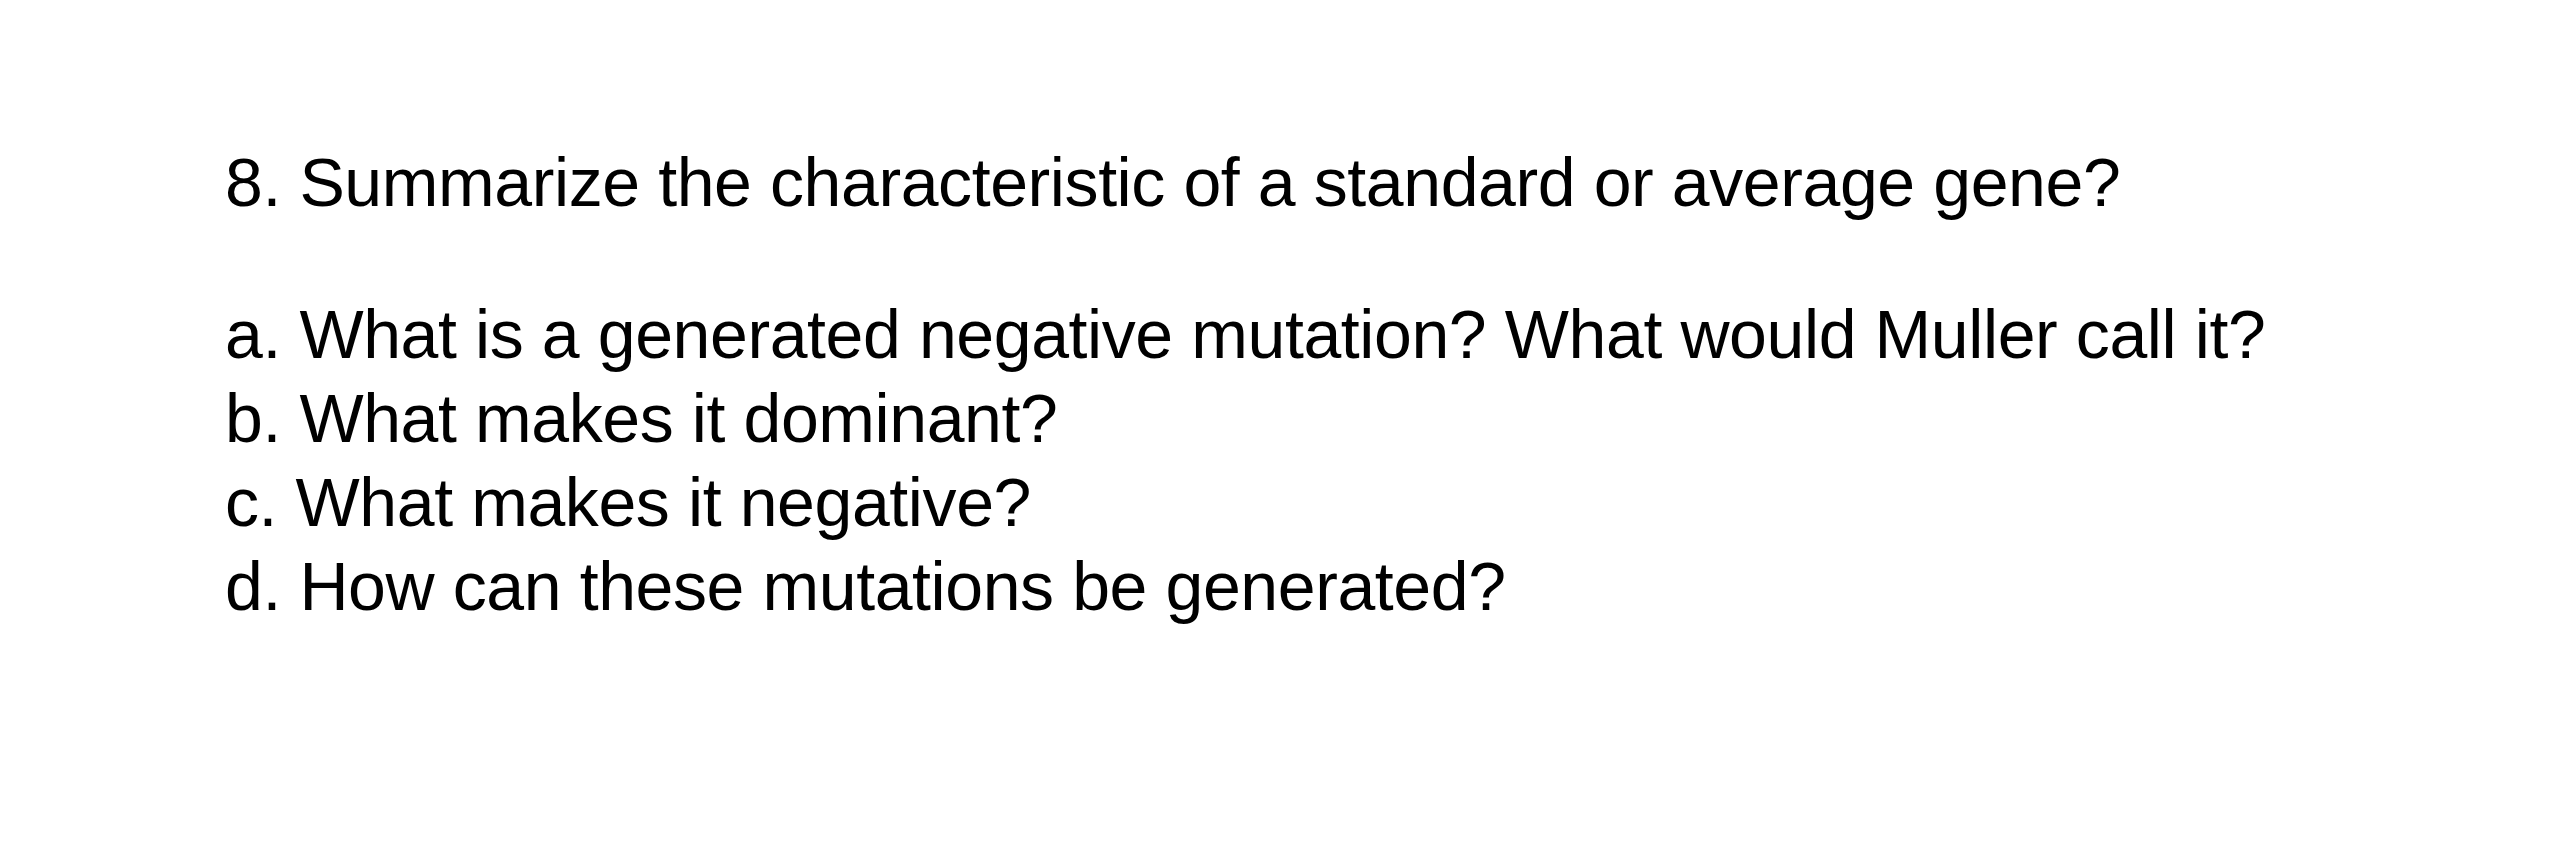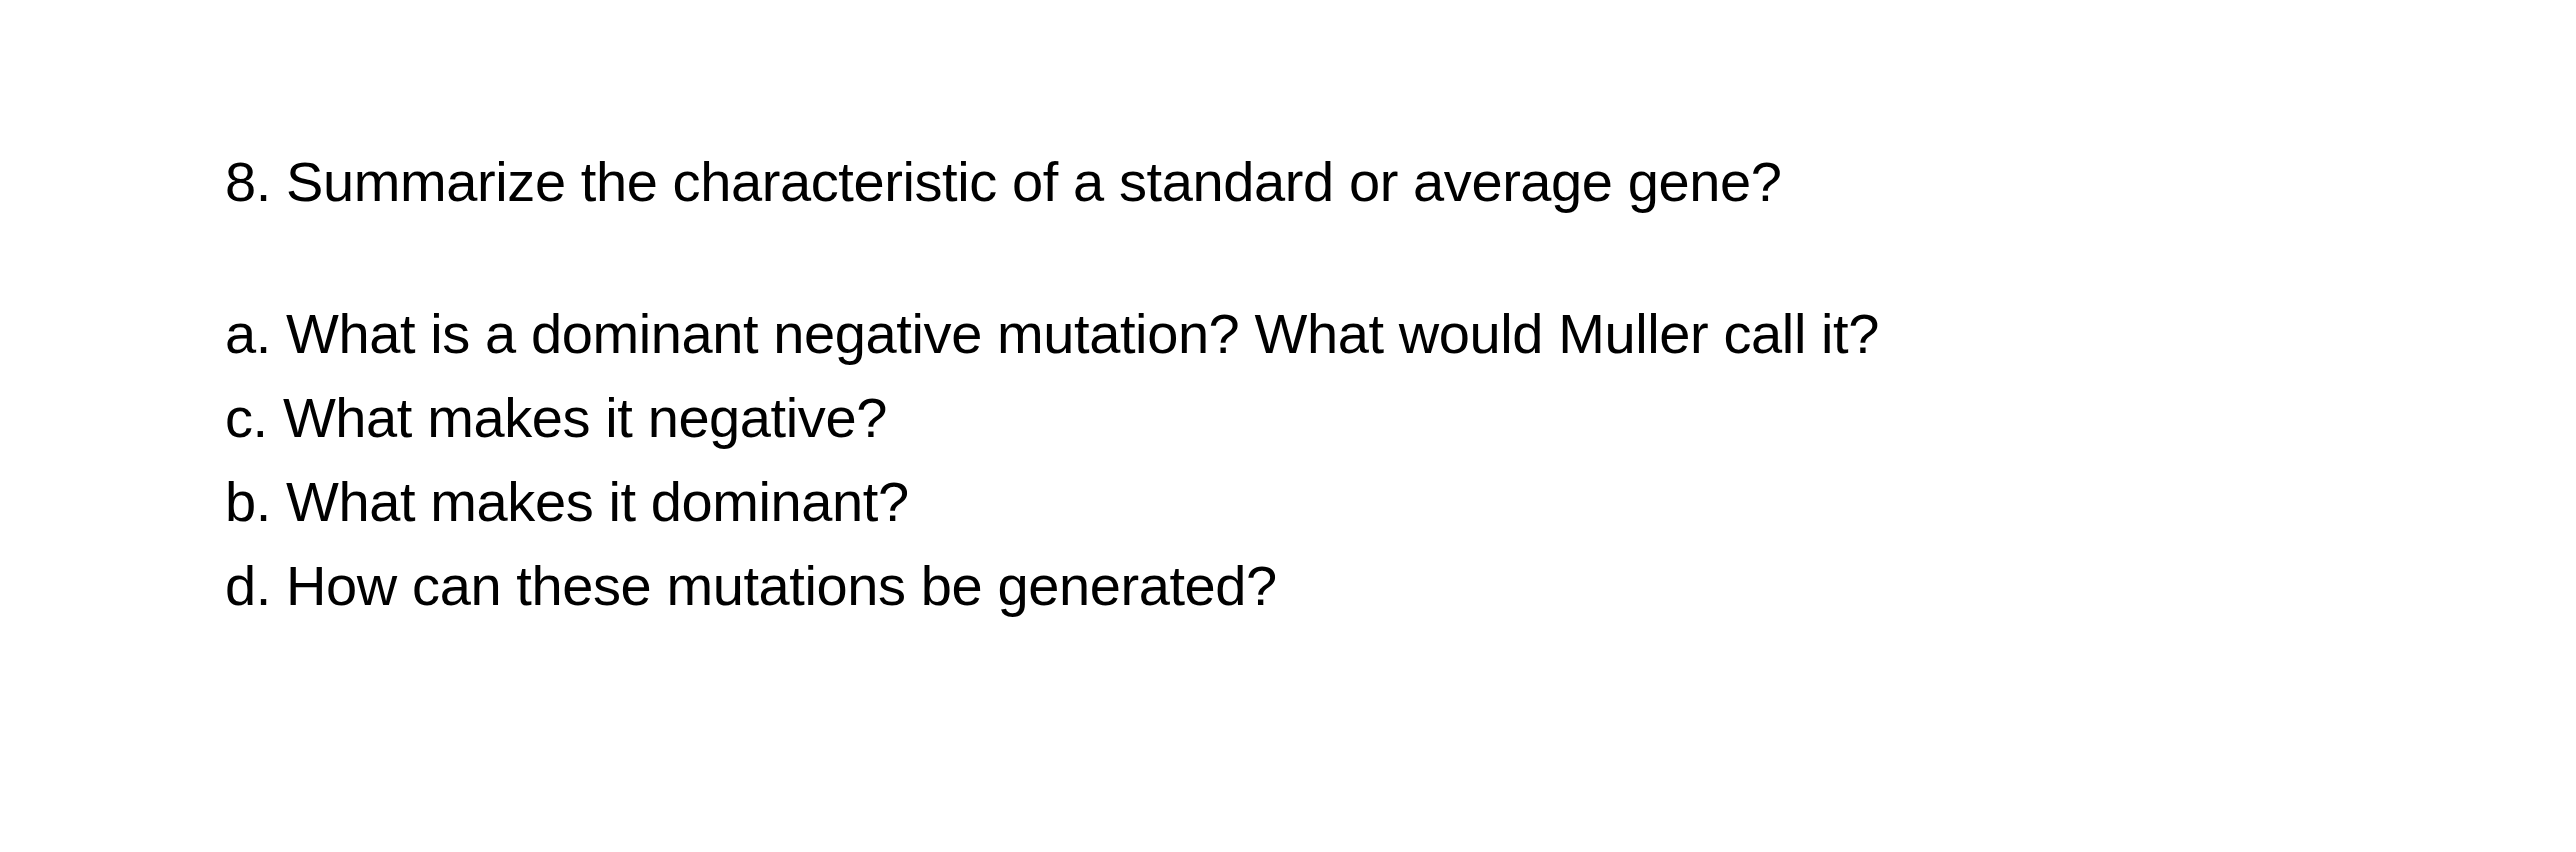--- a/index.html
+++ b/index.html
@@ -19,21 +19,21 @@
     overflow: hidden;
   }
   #question-block {
     position: absolute;
     left: 225px;
     top: 145px;
     width: 2257px;
   }
   .qline {
     font-family: "Liberation Sans", sans-serif;
-    font-size: 56px;
+    font-size: 68px;
     line-height: 84px;
     color: #000000;
     white-space: pre;
     letter-spacing: -0.4px;
     font-weight: 400;
   }
   .qline.lead {
     line-height: 74px;
   }
   .spacer-line {
@@ -45,24 +45,24 @@
 
 <div id="page">
 
   <div id="question-block">
 
     <div class="qline lead">8. Summarize the characteristic of a standard or average gene?</div>
 
     <div class="spacer-line"></div>
 
 
-    <div class="qline">a. What is a dominant negative mutation? What would Muller call it?</div>
+    <div class="qline">a. What is a generated negative mutation? What would Muller call it?</div>
+
+    <div class="qline">b. What makes it dominant?</div>
 
     <div class="qline">c. What makes it negative?</div>
-
-    <div class="qline">b. What makes it dominant?</div>
 
     <div class="qline">d. How can these mutations be generated?</div>
 
   </div>
 
 </div>
 
 
 </body></html>

